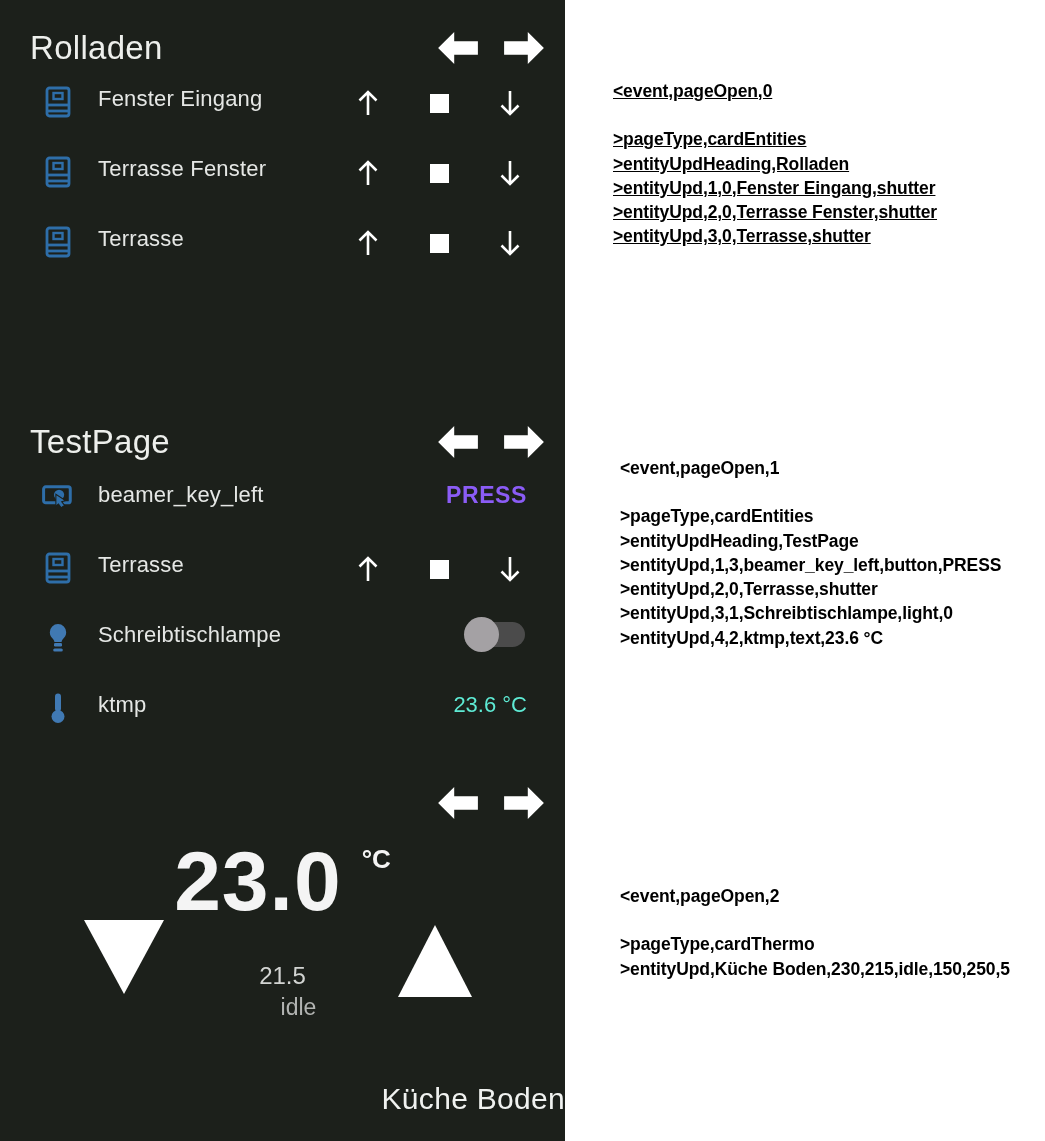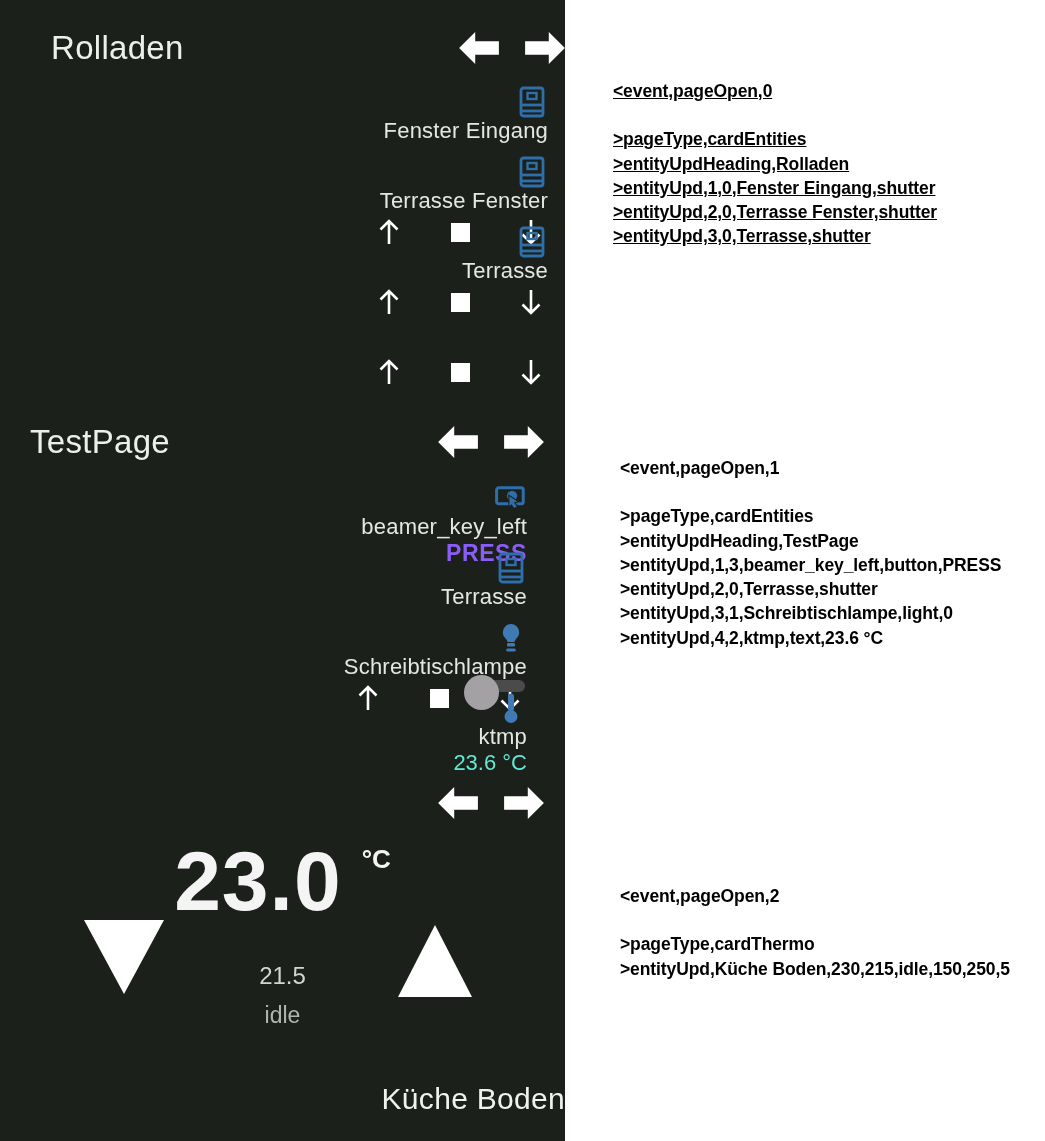--- a/index.html
+++ b/index.html
@@ -5,51 +5,51 @@
   html,body{margin:0;padding:0;}
   body{
     width:1045px;height:1141px;background:#ffffff;
     font-family:"Liberation Sans","DejaVu Sans",sans-serif;
   }
   .stage{position:relative;width:1045px;height:1141px;background:#ffffff;overflow:hidden;}
 
   
   .panel{position:absolute;left:0;top:0;width:565px;height:1141px;background:#1c201b;color:#e8eae8;}
   .card{position:absolute;left:0;width:565px;}
-  .card-rolladen{top:0;height:410px;margin-left:21px;}
+  .card-rolladen{top:0;height:410px;}
   .card-testpage{top:410px;height:360px;}
   .card-thermo{top:770px;height:371px;}
 
   .card-head{display:flex;align-items:center;padding:26px 20px 16px 30px;}
   .card-testpage .card-head{padding-top:10px;padding-bottom:18px;}
   .card-thermo .card-head{padding-top:14px;padding-bottom:0;justify-content:flex-end;}
   .card-title{flex:1;font-size:33px;line-height:44px;color:#edefec;font-weight:400;letter-spacing:.3px;}
   .nav{display:flex;gap:24px;align-items:center;}
   .nav-btn{background:none;border:none;padding:0;width:42px;height:38px;display:flex;align-items:center;justify-content:center;cursor:pointer;}
 
-  .row{display:flex;align-items:flex-end;height:70px;padding:0 38px 0 42px;flex-direction:column;}
+  .row{display:flex;align-items:flex-start;height:70px;padding:0 38px 0 42px;}
   .row .icon{width:32px;display:flex;justify-content:center;align-items:center;flex:0 0 32px;}
   .row .label{margin-left:24px;font-size:22px;color:#e5e7e5;flex:1;letter-spacing:.2px;}
   .controls{display:flex;align-items:center;justify-content:space-between;width:176px;flex:0 0 176px;}
   .ctl{background:none;border:none;padding:0;width:34px;height:34px;display:flex;align-items:center;justify-content:center;cursor:pointer;}
   .stopsq{width:19px;height:19px;background:#ffffff;display:block;}
   .press{margin-left:auto;font-size:23px;font-weight:bold;color:#8b5cf6;letter-spacing:.6px;background:none;border:none;padding:0;cursor:pointer;}
   .value{margin-left:auto;font-size:22px;color:#5eead4;}
   .toggle{margin-left:auto;position:relative;width:56px;height:25px;border-radius:13px;background:#4b4b4b;cursor:pointer;margin-right:2px;}
   .knob{position:absolute;left:-5px;top:-5px;width:35px;height:35px;border-radius:50%;background:#a4a1a4;}
 
   
   .temp-wrap{position:absolute;top:842px;left:0;width:565px;display:flex;justify-content:center;align-items:flex-start;gap:20px;}
   .temp-num{font-size:84px;line-height:.95;font-weight:bold;color:#f4f4f4;letter-spacing:1px;}
   .temp-unit{font-size:26px;font-weight:bold;color:#f4f4f4;margin-top:2px;}
   .tri-btn{position:absolute;background:none;border:none;padding:0;cursor:pointer;}
   .tri-down{left:84px;top:920px;}
   .tri-up{left:398px;top:925px;}
   .setpoint{position:absolute;top:962px;left:0;width:565px;text-align:center;font-size:24px;color:#d2d4d2;}
-  .hvac-state{position:absolute;top:994px;left:0;width:565px;text-align:center;font-size:23px;color:#b2b4b2;margin-top:8px;}
+  .hvac-state{position:absolute;top:994px;left:16px;width:565px;text-align:center;font-size:23px;color:#b2b4b2;}
   .thermo-title{position:absolute;top:1082px;left:0;width:565px;text-align:right;font-size:30px;color:#f0f2f0;letter-spacing:.3px;}
 
   
   .log-block{position:absolute;color:#000;font-weight:bold;font-size:17.5px;line-height:24.3px;letter-spacing:-0.1px;white-space:nowrap;}
   .lb1{left:613px;top:79px;text-decoration:underline;}
   .lb2{left:620px;top:456px;}
   .lb3{left:620px;top:884px;}
   .log-gap{height:24px;}
 
   svg{display:block;}

